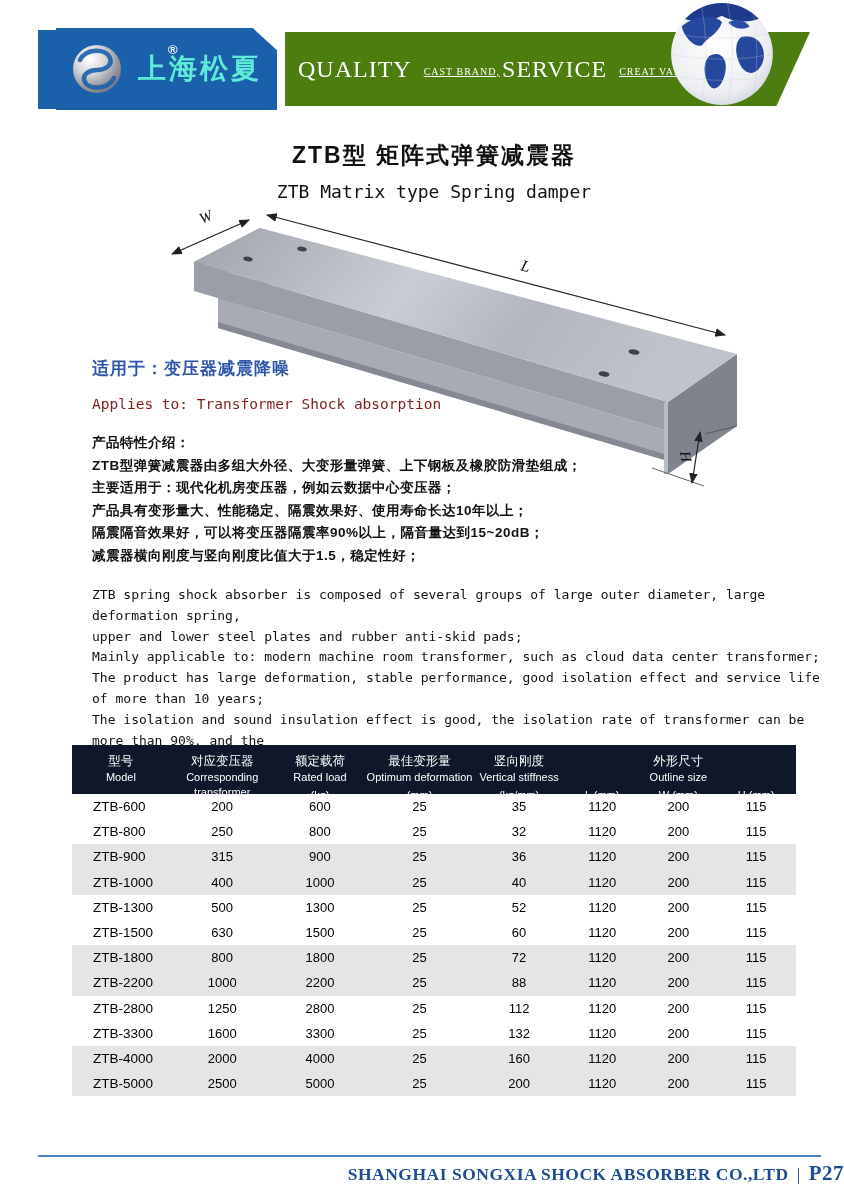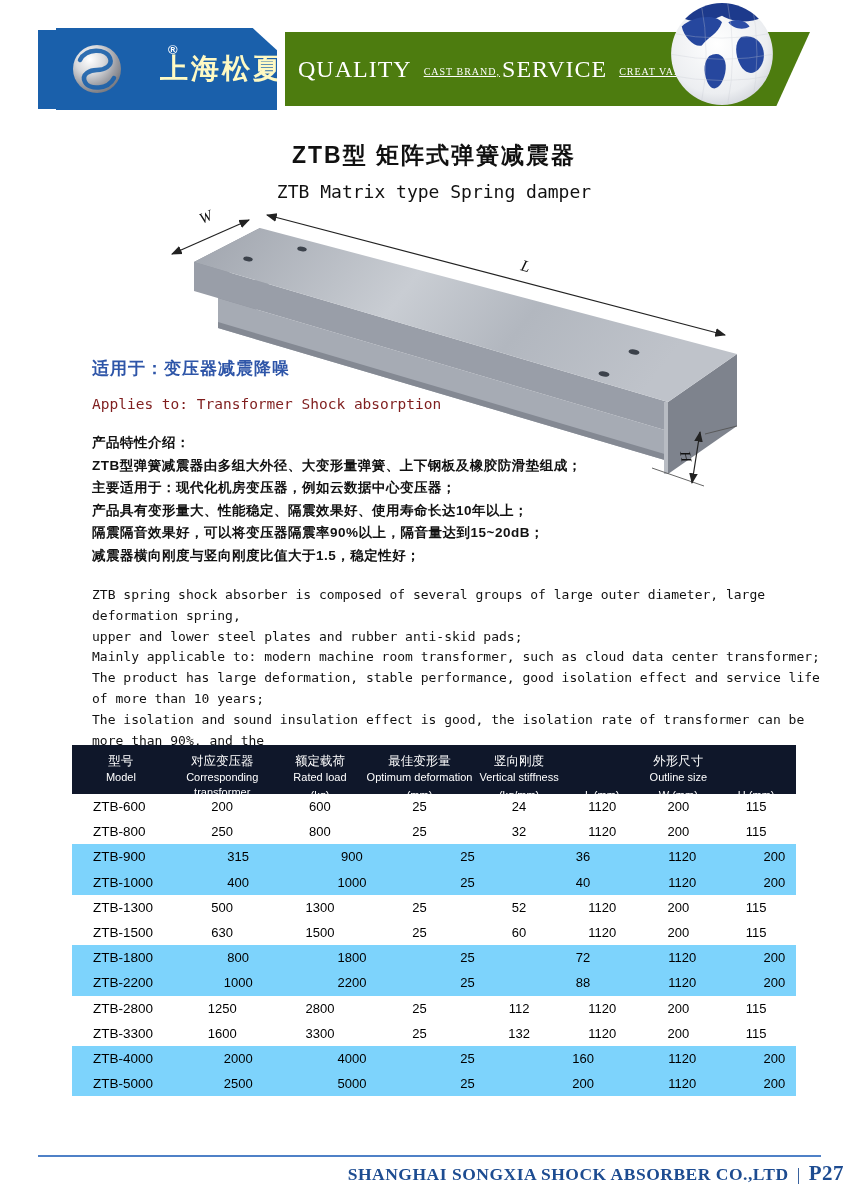--- a/index.html
+++ b/index.html
@@ -12,21 +12,21 @@
 
   
   .left-bar { left:38px; top:30px; width:13px; height:79px; background:#1a60ab; }
   .logo-box {
     left:56px; top:28px; width:221px; height:82px; background:#1a60ab;
     clip-path:polygon(0 0, 89% 0, 100% 27%, 100% 100%, 0 100%);
     display:flex; align-items:center; padding-left:16px;
   }
   .sphere-wrap { position:relative; width:50px; height:50px; flex:0 0 auto; }
   .reg-mark { position:absolute; left:112px; top:14px; color:#fff; font-size:13px; font-weight:bold; }
-  .brand-cn { color:#fef9c3; font-size:28px; font-weight:bold; letter-spacing:3px; margin-left:38px; white-space:nowrap; }
+  .brand-cn { color:#5eead4; font-size:28px; font-weight:bold; letter-spacing:3px; margin-left:16px; white-space:nowrap; }
   .banner {
     left:285px; top:32px; width:525px; height:74px; background:#4d7c0f;
     clip-path:polygon(0 0, 100% 0, 93.6% 100%, 0 100%);
     display:flex; align-items:center; padding-left:13px; color:#fff;
     font-family:"Liberation Serif", serif; white-space:nowrap;
   }
   .slogan-big { font-size:24px; letter-spacing:1px; }
   .slogan-small { font-size:10px; letter-spacing:1px; margin:0 2px 0 12px; padding-top:4px;text-decoration:underline; }
   .globe { left:645px; top:1px; width:106px; height:106px; }
 
@@ -56,21 +56,21 @@
     padding-top:7px;
   }
   .hcell { text-align:center; }
   .h-cn { font-size:12.5px; height:18px; line-height:18px; }
   .h-en { font-size:11px; height:16px; line-height:15px; }
   .h-unit { font-size:11px; height:17px; line-height:18px; }
   .tbody .trow {
     display:grid; grid-template-columns:13.5% 14.5% 12.5% 15% 12.5% 10.5% 10.5% 11%;
     height:25.2px; align-items:center;
   }
-  .tbody .trow:nth-child(4n+3), .tbody .trow:nth-child(4n+4) { background:#7dd3fc;gap:16px; }
+  .tbody .trow:nth-child(4n+3), .tbody .trow:nth-child(4n+4) { background:#e5e5e5; }
   .tcell { text-align:center; font-size:13px; color:#000; }
   .tcell.c0 { text-align:left; padding-left:21px; font-size:13.5px; }
 
   
   .footer-line { left:38px; top:1155px; width:783px; height:2px; background:#4f81c7; }
   .footer-text {
     left:0; top:1161px; width:100%; text-align:right;
     font-family:"Liberation Serif", serif; color:#1d4c91; font-size:17.5px; font-weight:bold;
     letter-spacing:0.5px;
   }
@@ -247,21 +247,21 @@
         <div class="h-en"></div>
         <div class="h-unit">H (mm)</div>
       </div>
     </div>
   <div class="tbody">
       <div class="trow">
         <div class="tcell c0">ZTB-600</div>
         <div class="tcell c1">200</div>
         <div class="tcell c2">600</div>
         <div class="tcell c3">25</div>
-        <div class="tcell c4">24</div>
+        <div class="tcell c4">35</div>
         <div class="tcell c5">1120</div>
         <div class="tcell c6">200</div>
         <div class="tcell c7">115</div>
       </div>
       <div class="trow">
         <div class="tcell c0">ZTB-800</div>
         <div class="tcell c1">250</div>
         <div class="tcell c2">800</div>
         <div class="tcell c3">25</div>
         <div class="tcell c4">32</div>

